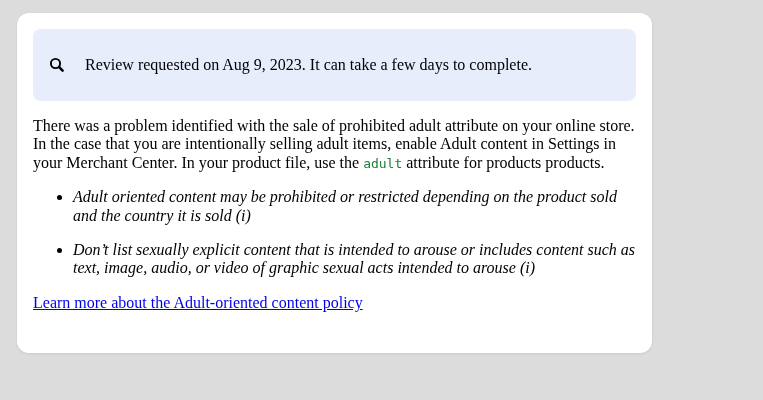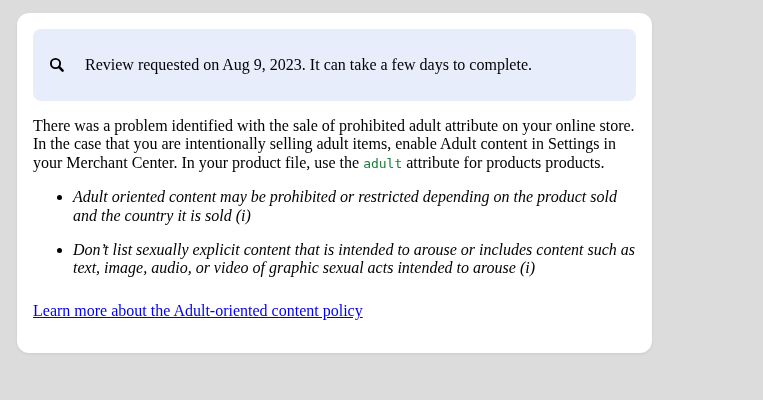--- a/index.html
+++ b/index.html
@@ -55,21 +55,21 @@
   }
   ul.req-list {
     margin-top: 16px;
     padding-left: 40px;
     font-style: italic;
   }
   ul.req-list li {
     margin-bottom: 16px;
   }
   ul.req-list li:last-child { margin-bottom: 0; }
-  p.learn-more { margin-top: 24px; }
+  p.learn-more { margin-top: 16px; }
   p.learn-more a {
     color: var(--link-blue, #0000ee);
     text-decoration: underline;
   }
 </style>
 </head>
 <body>
 
 <div class="card">
 

